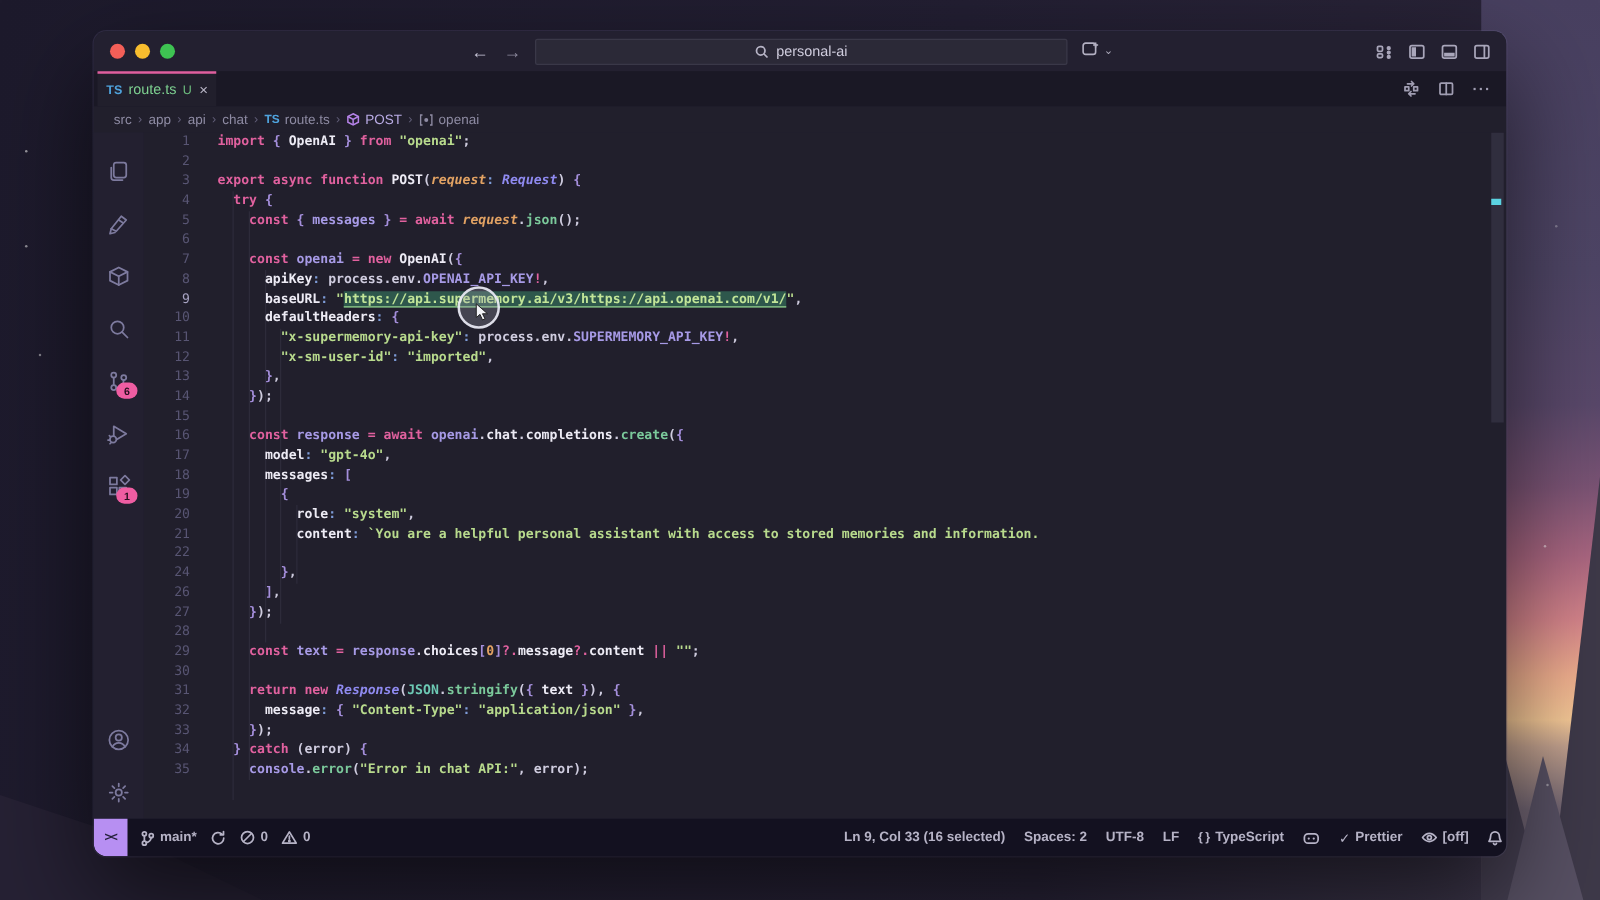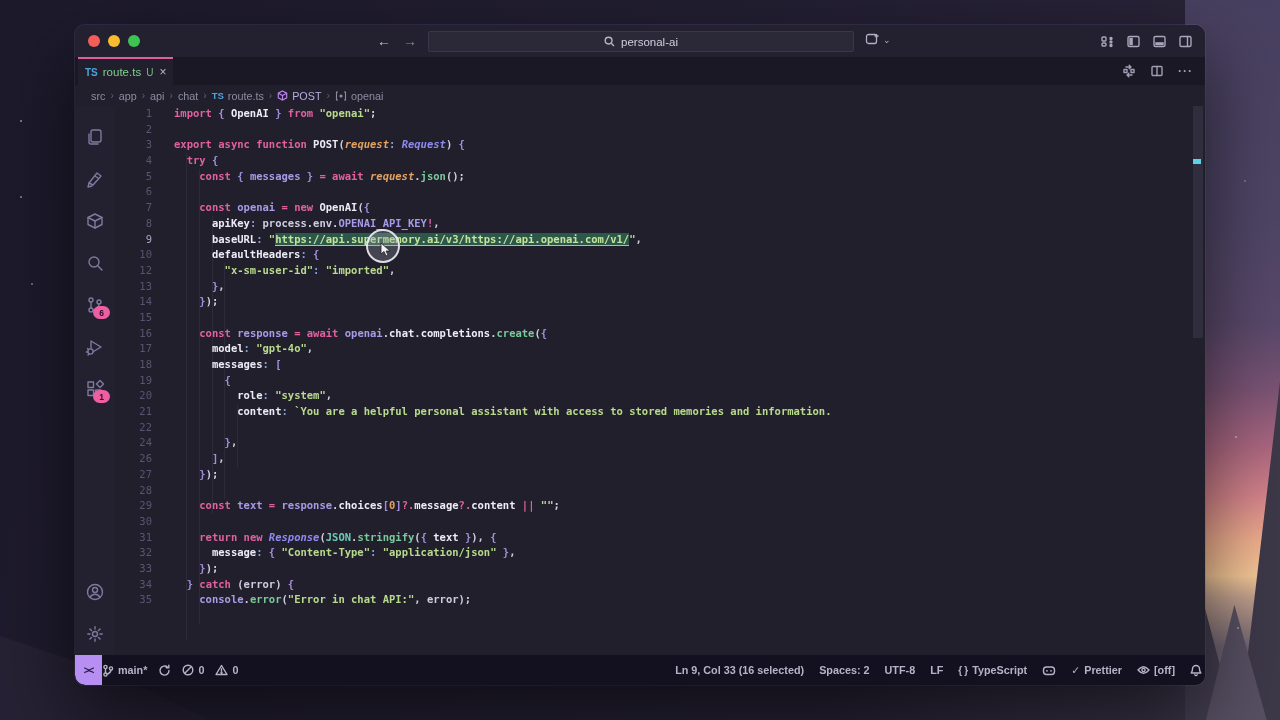--- a/index.html
+++ b/index.html
@@ -98,21 +98,21 @@
 
   .click-circle{position:absolute;left:251px;top:123px;width:30px;height:30px;border-radius:50%;
     border:2px solid rgba(238,238,248,.9);background:rgba(165,165,180,.28);}
   .click-cursor{position:absolute;left:264px;top:136px;}
 
   
   .statusbar{height:30px;background:#131120;flex:none;display:flex;align-items:center;
     font-size:10.8px;color:#b6b3c6;position:relative;}
   .remote{width:27px;height:100%;background:#b78ff2;color:#221f38;display:flex;align-items:center;
     justify-content:center;font-weight:700;font-size:10px;border-bottom-left-radius:10px;letter-spacing:-1px;}
-  .st-left{display:flex;align-items:center;gap:11px;}
+  .st-left{display:flex;align-items:center;gap:11px;padding-left:10px;}
   .st-right{margin-left:auto;display:flex;align-items:center;gap:15px;padding-right:3px;}
   .st-item{display:flex;align-items:center;gap:4px;font-weight:700;}
   svg{display:block}
 </style>
 </head>
 <body>
 
 <div class="wp-sky"></div>
 <div class="wp-sunset"></div>
 <div class="wp-mtn a"></div>
@@ -335,20 +335,21 @@
           <div class="row"><span class="gut">1</span><span class="ctext"><span class="tk-kw">import</span><span class="tk-br"> { </span><span class="tk-cls">OpenAI</span><span class="tk-br"> } </span><span class="tk-kw">from</span><span class="tk-pl"> </span><span class="tk-str">"openai"</span><span class="tk-pl">;</span></span></div>
           <div class="row"><span class="gut">2</span><span class="ctext"></span></div>
           <div class="row"><span class="gut">3</span><span class="ctext"><span class="tk-kw">export</span><span class="tk-pl"> </span><span class="tk-kw">async</span><span class="tk-pl"> </span><span class="tk-kw">function</span><span class="tk-pl"> </span><span class="tk-fn">POST</span><span class="tk-pl">(</span><span class="tk-param">request</span><span class="tk-pn">: </span><span class="tk-type">Request</span><span class="tk-pl">) </span><span class="tk-br">{</span></span></div>
           <div class="row"><span class="gut">4</span><span class="ctext"><span class="tk-pl">  </span><span class="tk-kw">try</span><span class="tk-pl"> </span><span class="tk-br">{</span></span></div>
           <div class="row"><span class="gut">5</span><span class="ctext"><span class="tk-pl">    </span><span class="tk-kw">const</span><span class="tk-br"> { </span><span class="tk-var">messages</span><span class="tk-br"> } </span><span class="tk-op">=</span><span class="tk-pl"> </span><span class="tk-kw">await</span><span class="tk-pl"> </span><span class="tk-param">request</span><span class="tk-pl">.</span><span class="tk-fn2">json</span><span class="tk-pl">();</span></span></div>
           <div class="row"><span class="gut">6</span><span class="ctext"></span></div>
           <div class="row"><span class="gut">7</span><span class="ctext"><span class="tk-pl">    </span><span class="tk-kw">const</span><span class="tk-pl"> </span><span class="tk-var">openai</span><span class="tk-pl"> </span><span class="tk-op">=</span><span class="tk-pl"> </span><span class="tk-kw">new</span><span class="tk-pl"> </span><span class="tk-cls">OpenAI</span><span class="tk-pl">(</span><span class="tk-br">{</span></span></div>
           <div class="row"><span class="gut">8</span><span class="ctext"><span class="tk-pl">      </span><span class="tk-prop">apiKey</span><span class="tk-pn">: </span><span class="tk-pl">process.env.</span><span class="tk-var">OPENAI_API_KEY</span><span class="tk-op">!</span><span class="tk-pl">,</span></span></div>
           <div class="row"><span class="gut active">9</span><span class="ctext"><span class="tk-pl">      </span><span class="tk-prop">baseURL</span><span class="tk-pn">: </span><span class="tk-str">"</span><span class="tk-strsel">https://api.supermemory.ai/v3/https://api.openai.com/v1/</span><span class="tk-str">"</span><span class="tk-pl">,</span></span></div>
           <div class="row"><span class="gut">10</span><span class="ctext"><span class="tk-pl">      </span><span class="tk-prop">defaultHeaders</span><span class="tk-pn">: </span><span class="tk-br">{</span></span></div>
+          <div class="row"><span class="gut">11</span><span class="ctext"><span class="tk-pl">        </span><span class="tk-str">"x-supermemory-api-key"</span><span class="tk-pn">: </span><span class="tk-pl">process.env.</span><span class="tk-var">SUPERMEMORY_API_KEY</span><span class="tk-op">!</span><span class="tk-pl">,</span></span></div>
           <div class="row"><span class="gut">12</span><span class="ctext"><span class="tk-pl">        </span><span class="tk-str">"x-sm-user-id"</span><span class="tk-pn">: </span><span class="tk-str">"imported"</span><span class="tk-pl">,</span></span></div>
           <div class="row"><span class="gut">13</span><span class="ctext"><span class="tk-pl">      </span><span class="tk-br">}</span><span class="tk-pl">,</span></span></div>
           <div class="row"><span class="gut">14</span><span class="ctext"><span class="tk-pl">    </span><span class="tk-br">}</span><span class="tk-pl">);</span></span></div>
           <div class="row"><span class="gut">15</span><span class="ctext"></span></div>
           <div class="row"><span class="gut">16</span><span class="ctext"><span class="tk-pl">    </span><span class="tk-kw">const</span><span class="tk-pl"> </span><span class="tk-var">response</span><span class="tk-pl"> </span><span class="tk-op">=</span><span class="tk-pl"> </span><span class="tk-kw">await</span><span class="tk-pl"> </span><span class="tk-var">openai</span><span class="tk-pl">.</span><span class="tk-prop">chat</span><span class="tk-pl">.</span><span class="tk-prop">completions</span><span class="tk-pl">.</span><span class="tk-fn2">create</span><span class="tk-pl">(</span><span class="tk-br">{</span></span></div>
           <div class="row"><span class="gut">17</span><span class="ctext"><span class="tk-pl">      </span><span class="tk-prop">model</span><span class="tk-pn">: </span><span class="tk-str">"gpt-4o"</span><span class="tk-pl">,</span></span></div>
           <div class="row"><span class="gut">18</span><span class="ctext"><span class="tk-pl">      </span><span class="tk-prop">messages</span><span class="tk-pn">: </span><span class="tk-br">[</span></span></div>
           <div class="row"><span class="gut">19</span><span class="ctext"><span class="tk-pl">        </span><span class="tk-br">{</span></span></div>
           <div class="row"><span class="gut">20</span><span class="ctext"><span class="tk-pl">          </span><span class="tk-prop">role</span><span class="tk-pn">: </span><span class="tk-str">"system"</span><span class="tk-pl">,</span></span></div>
           <div class="row"><span class="gut">21</span><span class="ctext"><span class="tk-pl">          </span><span class="tk-prop">content</span><span class="tk-pn">: </span><span class="tk-str">`You are a helpful personal assistant with access to stored memories and information.</span></span></div>

